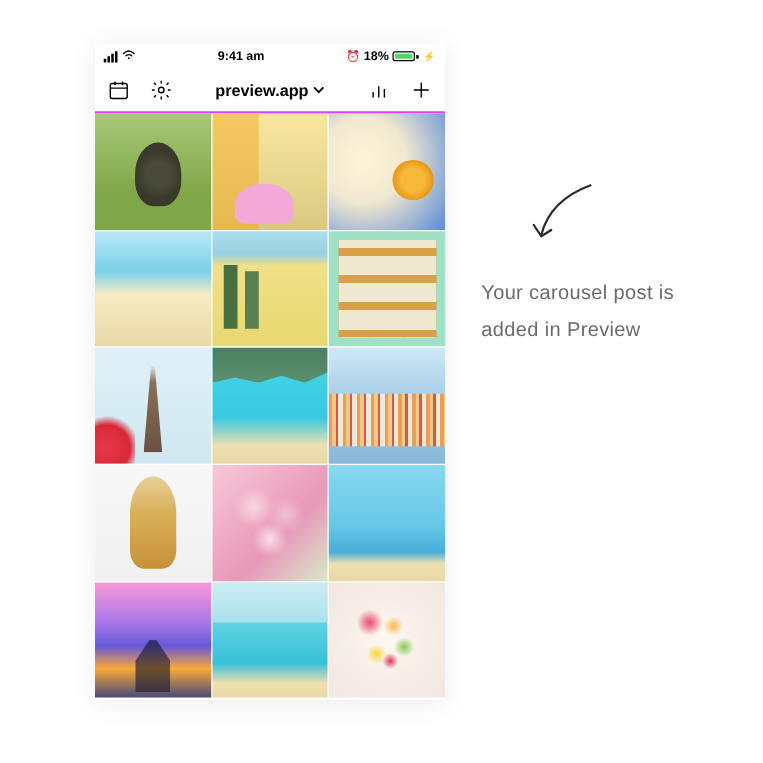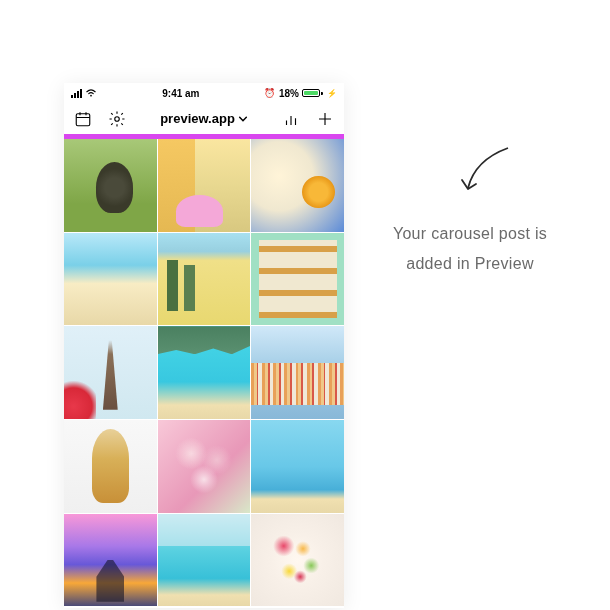--- a/index.html
+++ b/index.html
@@ -6,27 +6,26 @@
     body {
       width: 610px;
       height: 610px;
       background: #ffffff;
       font-family: -apple-system, BlinkMacSystemFont, "Helvetica Neue", sans-serif;
       position: relative;
       overflow: hidden;
     }
     .phone {
       position: absolute;
-      left: 64px;
+      left: 76px;
       top: 35px;
       width: 280px;
       height: 525px;
       background: #fff;
       box-shadow: 0 2px 20px rgba(0,0,0,0.08);
-      margin-top: 48px;
     }
     .status-bar {
       height: 20px;
       display: flex;
       align-items: center;
       justify-content: space-between;
       padding: 0 7px;
       font-size: 10px;
       font-weight: 600;
       color: #000;
@@ -82,21 +81,21 @@
     .charge-icon {
       font-size: 8px;
       margin-left: 1px;
     }
     .header {
       height: 36px;
       display: flex;
       align-items: center;
       justify-content: space-between;
       padding: 0 10px;
-      border-bottom: 5px solid #d946ef;
+      border-bottom: 2px solid #d946ef;
     }
     .header-left, .header-right {
       display: flex;
       align-items: center;
       gap: 16px;
     }
     .header-center {
       font-size: 13px;
       font-weight: 700;
       color: #000;
@@ -163,21 +162,21 @@
     .c13::before { content: ""; position: absolute; left: 35%; top: 50%; width: 30%; height: 45%; background: rgba(20,20,40,0.6); clip-path: polygon(40% 0%, 60% 0%, 100% 40%, 100% 100%, 0% 100%, 0% 40%); }
     .c14 { background: linear-gradient(180deg, #a8e8f0 0%, #58d0e0 40%, #38c0d8 70%, #f0e0b0 88%, #e8d8a8 100%); }
     .c14::before { content: ""; position: absolute; left: 0; top: 0; width: 100%; height: 35%; background: rgba(240,240,245,0.5); }
     .c15 { background: radial-gradient(circle at 50% 50%, #fff8f0 0%, #f8f0e8 40%, #f0e8e0 100%); }
     .c15::after { content: ""; position: absolute; inset: 20%; background: radial-gradient(circle at 25% 25%, #e8486a 0%, transparent 18%), radial-gradient(circle at 60% 30%, #f8b848 0%, transparent 15%), radial-gradient(circle at 75% 60%, #88c858 0%, transparent 15%), radial-gradient(circle at 35% 70%, #f8d838 0%, transparent 15%), radial-gradient(circle at 55% 80%, #d83858 0%, transparent 12%); }
     .annotation {
       position: absolute;
       right: 55px;
       top: 140px;
       width: 170px;
-      text-align: center;
+      text-align: left;
     }
     .curved-arrow {
       margin-bottom: 20px;
       margin-left: 40px;
     }
     .curved-arrow svg {
       width: 60px;
       height: 55px;
     }
     .annotation-text {

